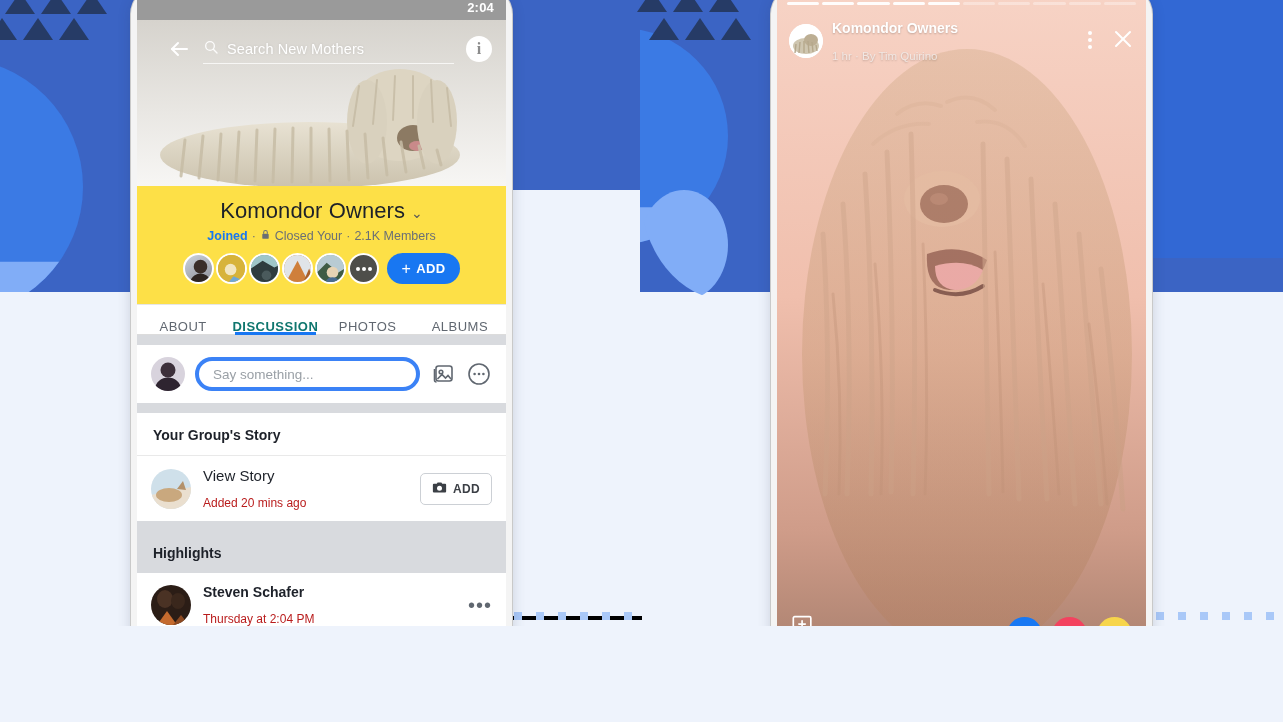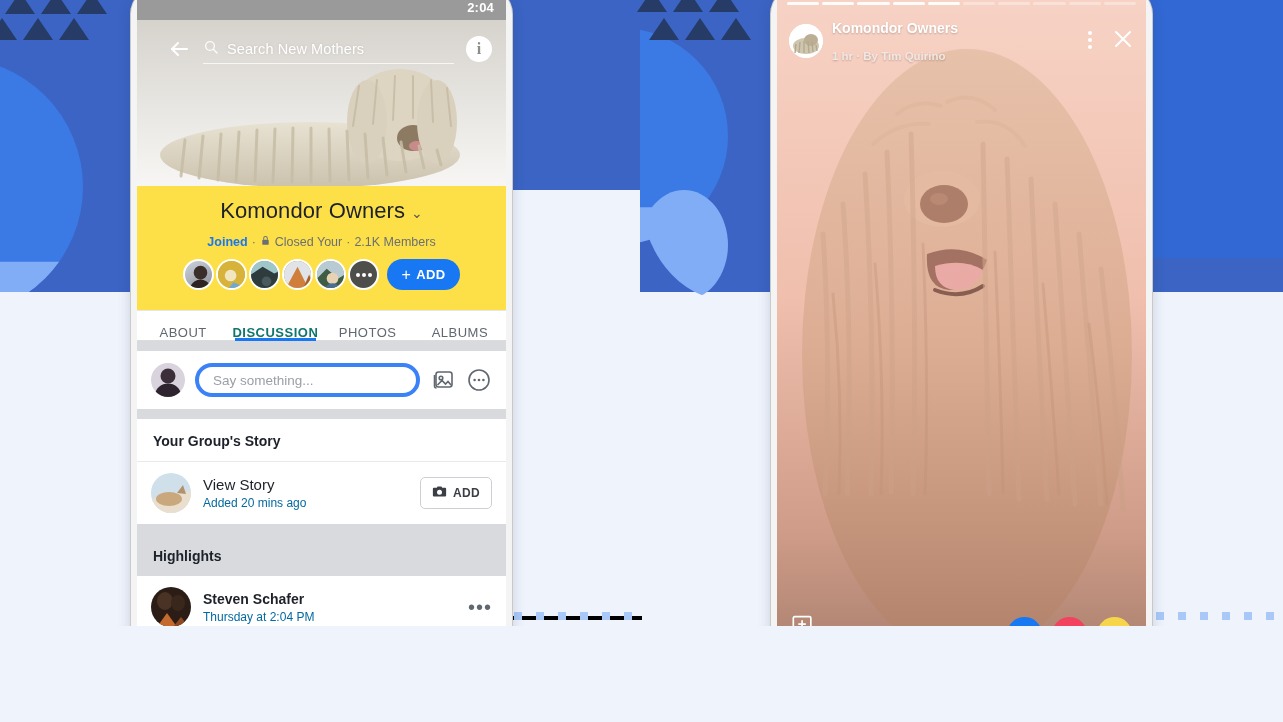--- a/index.html
+++ b/index.html
@@ -116,21 +116,21 @@
   }
   .group-head {
     background:#fde047; padding: 12px 0 20px; text-align:center;
     border-bottom: 1px solid #e6e6e6;
   }
   .group-title {
     font-size: 22px; color:#1d2129; font-weight: 400; letter-spacing:.1px;
   }
   .chev { display:inline-block; margin-left:6px; color:#5a5a5a; font-size:14px;}
   .group-meta {
-    margin-top: 11px; font-size: 12.5px; color:#6a6f75;
+    margin-top: 5px; font-size: 12.5px; color:#6a6f75;
     display:flex; align-items:center; justify-content:center; gap:4px;
   }
   .joined { color:#1877f2; font-weight:700; }
   .lockico { display:inline-block; }
   .avatars {
     margin-top: 10px; display:flex; align-items:center; justify-content:center; gap: 2px;
   }
   .av {
     width: 31px; height: 31px; border-radius:50%;
     border: 2px solid #fff; background:#bbb; flex:none;
@@ -171,21 +171,21 @@
     background:#fff; padding: 14px 16px 12px; font-size: 14px;
     color:#1d2129; font-weight: 700; border-bottom: 1px solid #e9e9e9;
   }
   .sect-title.grey { background:#d8dade; border-bottom:none; }
   .story-row {
     background:#fff; display:flex; align-items:center; padding: 11px 14px; gap: 12px;
   }
   .story-av { width: 40px; height:40px; border-radius:50%; flex:none; overflow:hidden;}
   .story-txt { flex:1; }
   .story-t1 { font-size: 15px; color:#1d2129; }
-  .story-t2 { font-size: 12px; color:#0369a1; margin-top:3px;}
+  .story-t2 { font-size: 12px; color:#b91c1c; margin-top:12px;}
   .add-outline {
     border:1px solid #ccd0d5; border-radius: 5px; padding: 6px 11px;
     display:flex; align-items:center; gap:6px; font-size: 12px;
     color:#3b3f45; font-weight:700; letter-spacing:.3px; background:#fff;
   }
   .post-row {
     background:#fff; display:flex; align-items:center; padding: 11px 14px; gap:12px;
   }
   .dots3 { color:#606770; font-size: 20px; letter-spacing:1px; }
 
@@ -201,21 +201,21 @@
   }
   .prog { flex:1; height: 2.5px; border-radius:2px; background: rgba(255,255,255,.35); }
   .prog.on { background: rgba(255,255,255,.95); }
   .story-head {
     position:absolute; top: 20px; left: 0; right: 0; z-index:6;
     display:flex; align-items:center; padding: 6px 12px; gap: 9px;
   }
   .sh-av { width: 34px; height:34px; border-radius:50%; flex:none; overflow:hidden; background:#fff;}
   .sh-txt { flex:1; }
   .sh-t1 { color:#fff; font-size: 14px; font-weight: 700; text-shadow:0 1px 2px rgba(0,0,0,.22); }
-  .sh-t2 { color:#f1e7e3; font-size: 11.5px; margin-top:14px; text-shadow:0 1px 2px rgba(0,0,0,.22);font-weight:bold;}
+  .sh-t2 { color:#f1e7e3; font-size: 11.5px; margin-top:14px; text-shadow:0 1px 2px rgba(0,0,0,.22);}
   .kebab { color:#fff; font-size: 18px; line-height: 1; letter-spacing:0; padding:0 6px;}
   .xbtn { color:#fff; font-size: 22px; line-height:1; font-weight: 300; padding-left:4px;}
   .story-foot {
     position:absolute; left:0; right:0; bottom: 0; height: 64px; z-index:6;
     display:flex; align-items:center; padding: 0 14px;
   }
   .add-story { display:flex; flex-direction:column; align-items:center; gap:2px;}
   .add-story .lbl { color:#fff; font-size: 11px; text-shadow:0 1px 2px rgba(0,0,0,.35); }
   .reacts { margin-left:auto; display:flex; align-items:center; gap: 10px; }
   .react { width: 35px; height: 35px; border-radius: 50%;

